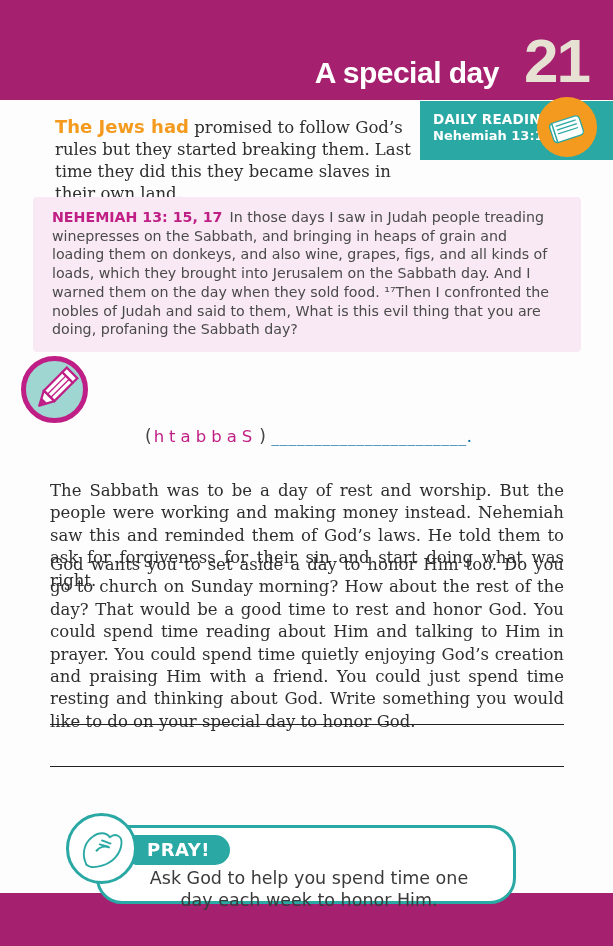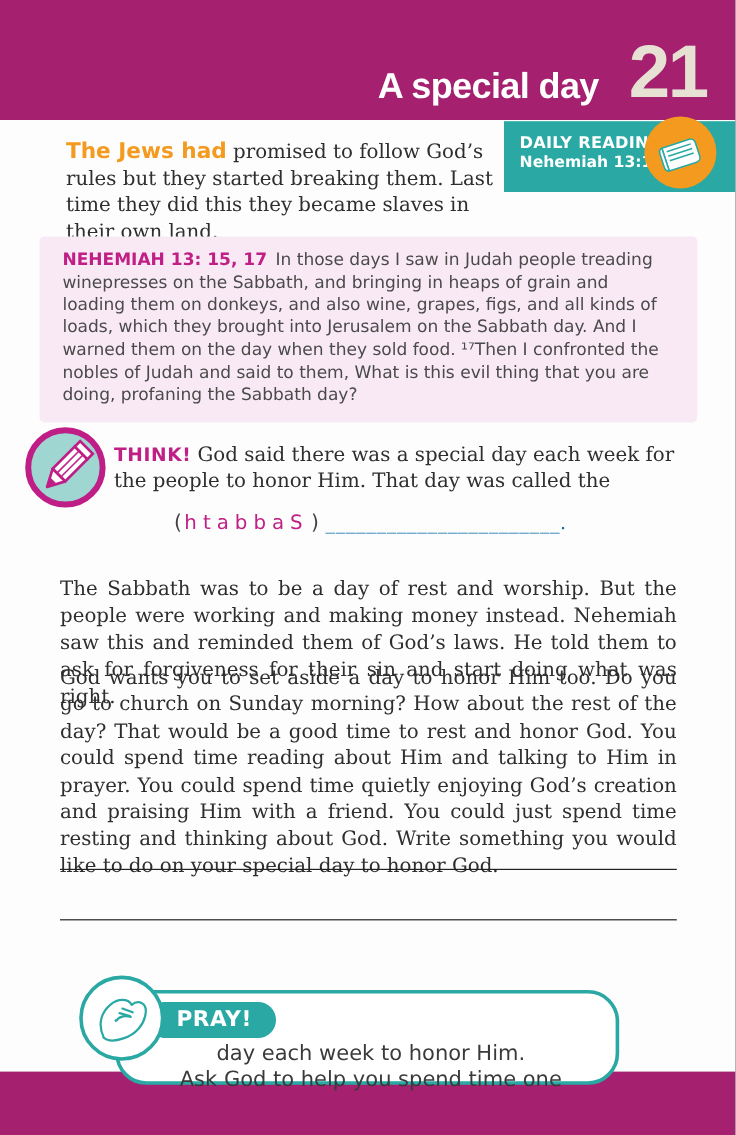--- a/index.html
+++ b/index.html
@@ -133,37 +133,36 @@
       <g transform="rotate(45 28 28)">
         <rect x="20" y="2" width="16" height="7" fill="#FFFFFF" stroke="#BE1E85" stroke-width="2.4"></rect>
         <rect x="20" y="9" width="16" height="28" fill="#FFFFFF" stroke="#BE1E85" stroke-width="2.4"></rect>
         <line x1="25.5" y1="9" x2="25.5" y2="37" stroke="#BE1E85" stroke-width="1.4"></line>
         <line x1="30.5" y1="9" x2="30.5" y2="37" stroke="#BE1E85" stroke-width="1.4"></line>
         <polygon points="20,37 36,37 28,52" fill="#FFFFFF" stroke="#BE1E85" stroke-width="2.4" stroke-linejoin="round"></polygon>
         <polygon points="24.5,44 31.5,44 28,51" fill="#BE1E85"></polygon>
       </g>
     </svg>
   </div>
-  <div class="think-block"><span class="think-label">THINK!</span><span> God said there was a special day each week for the people to honor Him. That day was called the</span></div>
 
   <div class="scramble-line"><span class="scramble-paren">(</span><span class="scramble-word">htabbaS</span><span class="scramble-paren">) </span><span class="scramble-blank">_______________________.</span></div>
 
   <div class="para para-1">The Sabbath was to be a day of rest and worship. But the people were working and making money instead. Nehemiah saw this and reminded them of God’s laws. He told them to ask for forgiveness for their sin and start doing what was right.</div>
   <div class="para para-2">God wants you to set aside a day to honor Him too. Do you go to church on Sunday morning? How about the rest of the day? That would be a good time to rest and honor God. You could spend time reading about Him and talking to Him in prayer. You could spend time quietly enjoying God’s creation and praising Him with a friend. You could just spend time resting and thinking about God. Write something you would like to do on your special day to honor God.</div>
 
   <div class="write-line write-line-1"></div>
   <div class="write-line write-line-2"></div>
 
   <div class="bottom-bar"></div>
 
   <div class="pray-box">
     <div class="pray-tab">PRAY!</div>
     <div class="pray-text">
+      <div>Ask God to help you spend time one</div>
       <div>day each week to honor Him.</div>
-      <div>Ask God to help you spend time one</div>
     </div>
   </div>
   <div class="pray-badge">
     <svg width="56" height="56" viewBox="0 0 72 72" aria-hidden="true">
       <g fill="#FFFFFF" stroke="#2AA9A4" stroke-width="2.4" stroke-linecap="round" stroke-linejoin="round">
         <path d="M16 56 C10 44 12 30 23 21 C31 14 42 14 46 21 C49 27 45 33 38 35 L29 38"></path>
         <path d="M46 21 C53 15 62 19 61 29 C60 42 50 53 37 57 C28 60 20 60 16 56"></path>
         <path d="M29 38 C33 33 40 32 45 34"></path>
         <path d="M36 25 L47 29"></path>
         <path d="M33 30 L44 33"></path>

